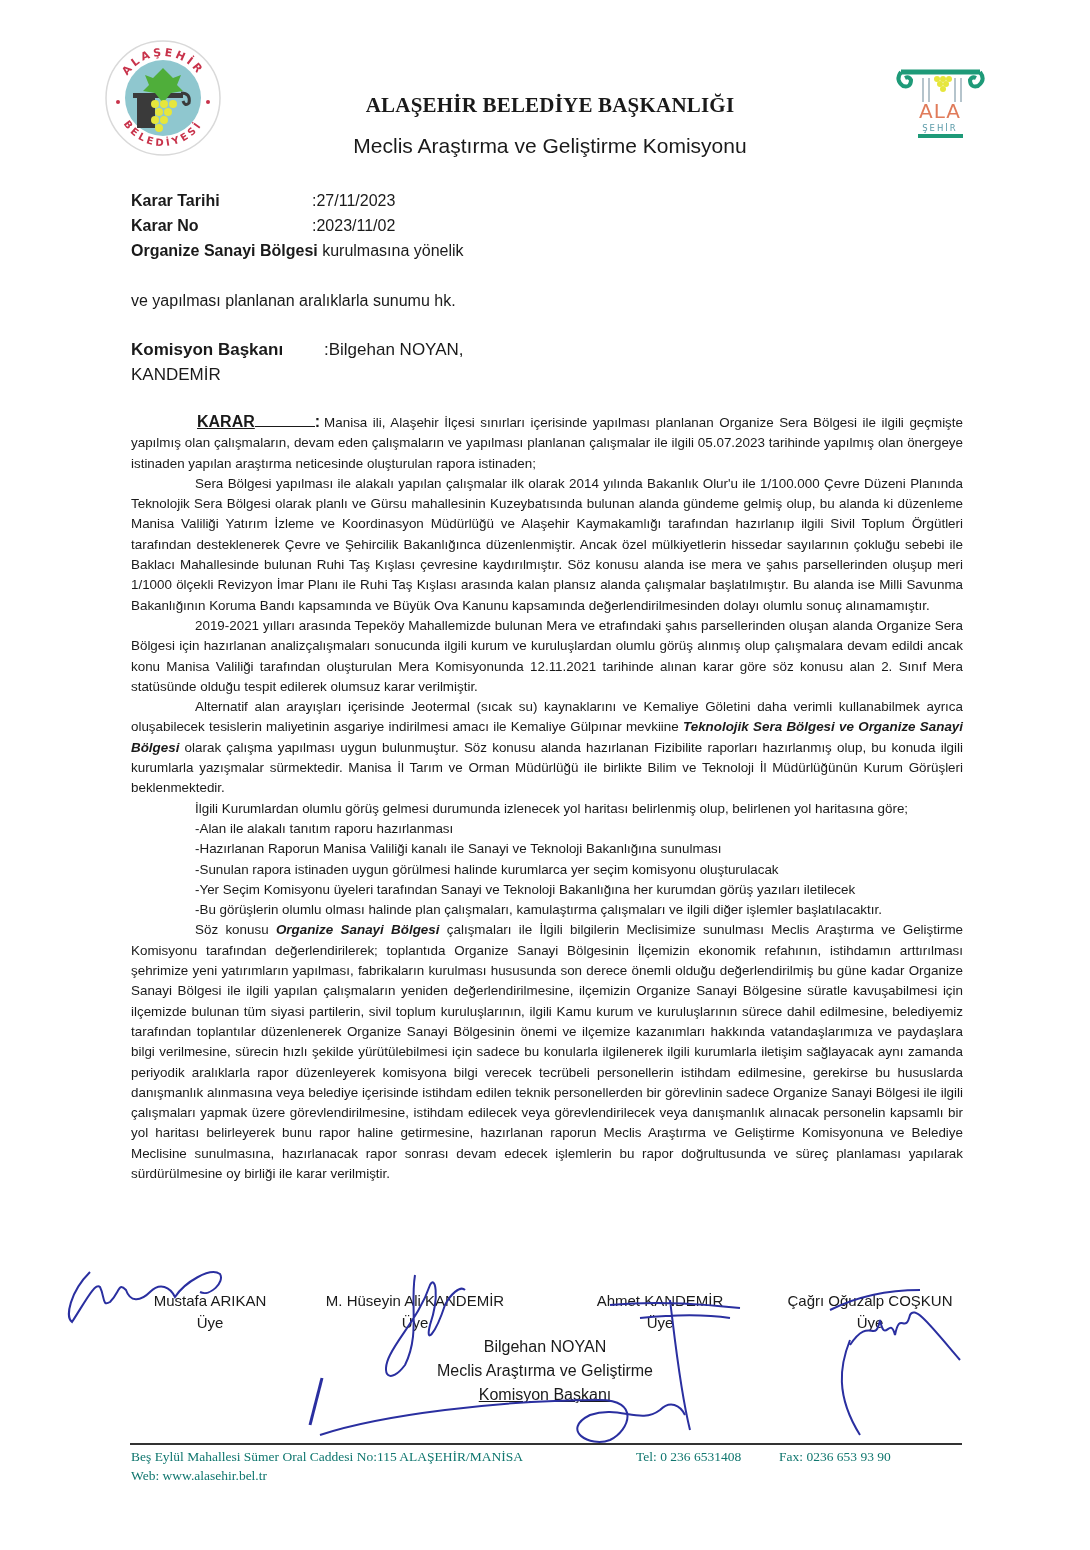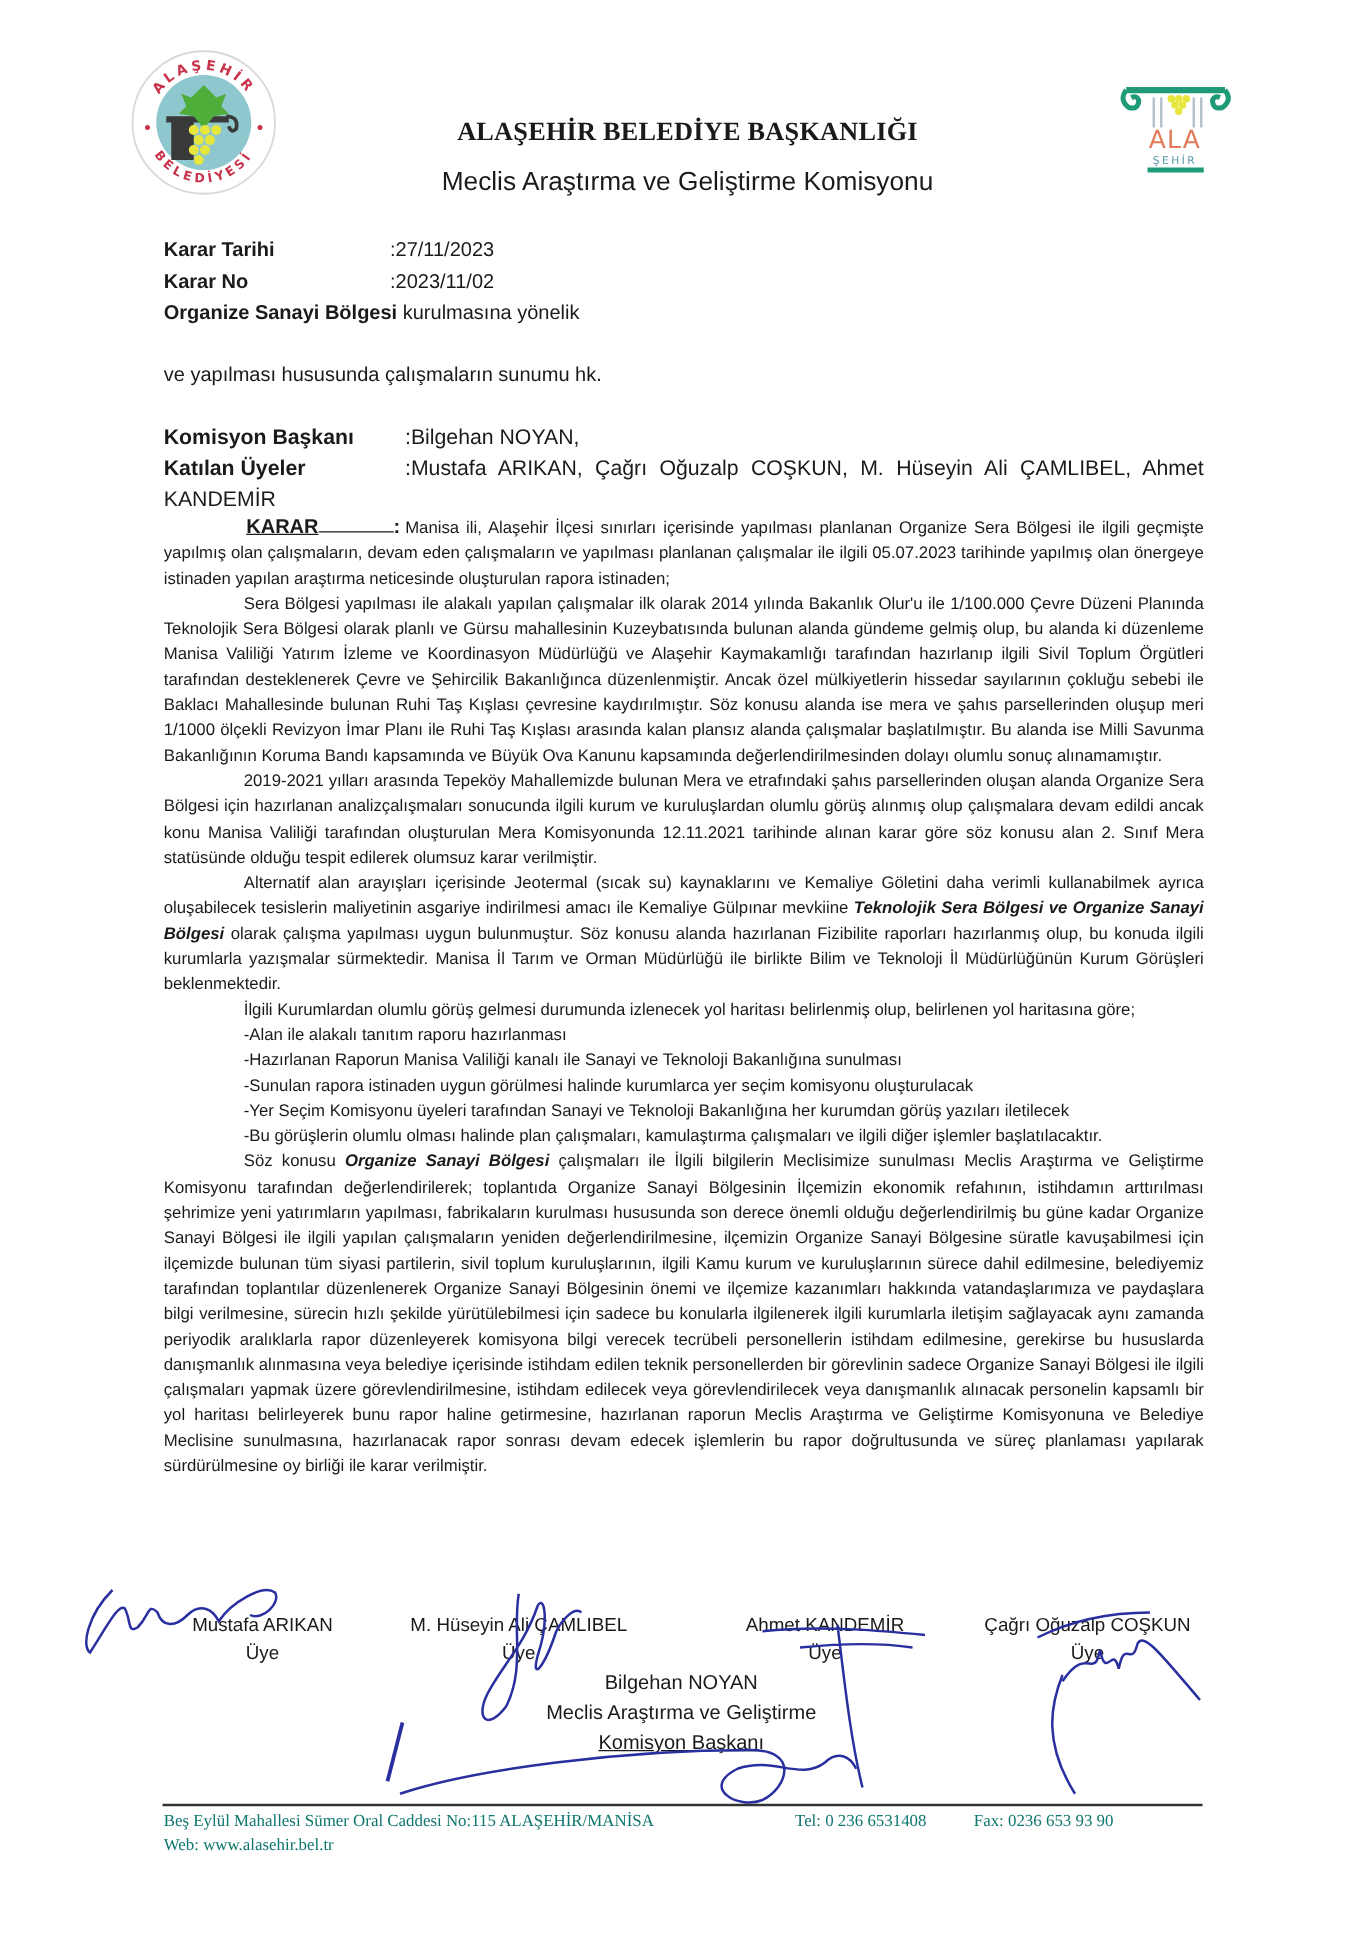--- a/index.html
+++ b/index.html
@@ -125,33 +125,29 @@
     <span class="v">:27/11/2023</span>
   </div>
   <div class="meta-row">
     <span class="k">Karar No</span>
     <span class="v">:2023/11/02</span>
   </div>
   <div class="meta-row">
     <span class="v">
       <b>Organize Sanayi Bölgesi</b><span> kurulmasına yönelik</span><br>
       <br>
-      <span>ve yapılması hususunda çalışmaların sunumu hk.</span>
+      <span>ve yapılması planlanan aralıklarla sunumu hk.</span>
     </span>
   </div>
 </div>
 
 <div class="people">
   <div class="row">
     <span class="k">Komisyon Başkanı</span>
     <span class="v" style="text-align:left;text-align-last:left;">:Bilgehan NOYAN,</span>
-  </div>
-  <div class="row">
-    <span class="k">Katılan Üyeler</span>
-    <span class="v">:Mustafa ARIKAN, Çağrı Oğuzalp COŞKUN, M. Hüseyin Ali ÇAMLIBEL, Ahmet</span>
   </div>
   <div class="cont">KANDEMİR</div>
 </div>
 
 <div class="body-text">
   <p class="karar-line"><span class="karar-label">KARAR</span><span class="karar-gap"></span><span class="karar-colon">:</span><span>Manisa ili, Alaşehir İlçesi sınırları içerisinde yapılması planlanan Organize Sera Bölgesi ile ilgili geçmişte yapılmış olan çalışmaların, devam eden çalışmaların ve yapılması planlanan çalışmalar ile ilgili 05.07.2023 tarihinde yapılmış olan önergeye istinaden yapılan araştırma neticesinde oluşturulan rapora istinaden;</span></p>
   <p class="indent">Sera Bölgesi yapılması ile alakalı yapılan çalışmalar ilk olarak 2014 yılında Bakanlık Olur'u ile 1/100.000 Çevre Düzeni Planında Teknolojik Sera Bölgesi olarak planlı ve Gürsu mahallesinin Kuzeybatısında bulunan alanda gündeme gelmiş olup, bu alanda ki düzenleme Manisa Valiliği Yatırım İzleme ve Koordinasyon Müdürlüğü ve Alaşehir Kaymakamlığı tarafından hazırlanıp ilgili Sivil Toplum Örgütleri tarafından desteklenerek Çevre ve Şehircilik Bakanlığınca düzenlenmiştir. Ancak özel mülkiyetlerin hissedar sayılarının çokluğu sebebi ile Baklacı Mahallesinde bulunan Ruhi Taş Kışlası çevresine kaydırılmıştır. Söz konusu alanda ise mera ve şahıs parsellerinden oluşup meri 1/1000 ölçekli Revizyon İmar Planı ile Ruhi Taş Kışlası arasında kalan plansız alanda çalışmalar başlatılmıştır. Bu alanda ise Milli Savunma Bakanlığının Koruma Bandı kapsamında ve Büyük Ova Kanunu kapsamında değerlendirilmesinden dolayı olumlu sonuç alınamamıştır.</p>
   <p class="indent">2019-2021 yılları arasında Tepeköy Mahallemizde bulunan Mera ve etrafındaki şahıs parsellerinden oluşan alanda Organize Sera Bölgesi için hazırlanan analizçalışmaları sonucunda ilgili kurum ve kuruluşlardan olumlu görüş alınmış olup çalışmalara devam edildi ancak konu Manisa Valiliği tarafından oluşturulan Mera Komisyonunda 12.11.2021 tarihinde alınan karar göre söz konusu alan 2. Sınıf Mera statüsünde olduğu tespit edilerek olumsuz karar verilmiştir.</p>
   <p class="indent"><span>Alternatif alan arayışları içerisinde Jeotermal (sıcak su) kaynaklarını ve Kemaliye Göletini daha verimli kullanabilmek ayrıca oluşabilecek tesislerin maliyetinin asgariye indirilmesi amacı ile Kemaliye Gülpınar mevkiine </span><span class="bi">Teknolojik Sera Bölgesi ve Organize Sanayi Bölgesi</span><span> olarak çalışma yapılması uygun bulunmuştur. Söz konusu alanda hazırlanan Fizibilite raporları hazırlanmış olup, bu konuda ilgili kurumlarla yazışmalar sürmektedir. Manisa İl Tarım ve Orman Müdürlüğü ile birlikte Bilim ve Teknoloji İl Müdürlüğünün Kurum Görüşleri beklenmektedir.</span></p>
   <p class="indent">İlgili Kurumlardan olumlu görüş gelmesi durumunda izlenecek yol haritası belirlenmiş olup, belirlenen yol haritasına göre;</p>
@@ -161,21 +157,21 @@
   <p class="bullet">-Yer Seçim Komisyonu üyeleri tarafından Sanayi ve Teknoloji Bakanlığına her kurumdan görüş yazıları iletilecek</p>
   <p class="bullet-last">-Bu görüşlerin olumlu olması halinde plan çalışmaları, kamulaştırma çalışmaları ve ilgili diğer işlemler başlatılacaktır.</p>
   <p class="indent"><span>Söz konusu </span><span class="bi">Organize Sanayi Bölgesi</span><span> çalışmaları ile İlgili bilgilerin Meclisimize sunulması Meclis Araştırma ve Geliştirme Komisyonu tarafından değerlendirilerek; toplantıda Organize Sanayi Bölgesinin İlçemizin ekonomik refahının, istihdamın arttırılması şehrimize yeni yatırımların yapılması, fabrikaların kurulması hususunda son derece önemli olduğu değerlendirilmiş bu güne kadar Organize Sanayi Bölgesi ile ilgili yapılan çalışmaların yeniden değerlendirilmesine, ilçemizin Organize Sanayi Bölgesine süratle kavuşabilmesi için ilçemizde bulunan tüm siyasi partilerin, sivil toplum kuruluşlarının, ilgili Kamu kurum ve kuruluşlarının sürece dahil edilmesine, belediyemiz tarafından toplantılar düzenlenerek Organize Sanayi Bölgesinin önemi ve ilçemize kazanımları hakkında vatandaşlarımıza ve paydaşlara bilgi verilmesine, sürecin hızlı şekilde yürütülebilmesi için sadece bu konularla ilgilenerek ilgili kurumlarla iletişim sağlayacak aynı zamanda periyodik aralıklarla rapor düzenleyerek komisyona bilgi verecek tecrübeli personellerin istihdam edilmesine, gerekirse bu hususlarda danışmanlık alınmasına veya belediye içerisinde istihdam edilen teknik personellerden bir görevlinin sadece Organize Sanayi Bölgesi ile ilgili çalışmaları yapmak üzere görevlendirilmesine, istihdam edilecek veya görevlendirilecek veya danışmanlık alınacak personelin kapsamlı bir yol haritası belirleyerek bunu rapor haline getirmesine, hazırlanan raporun Meclis Araştırma ve Geliştirme Komisyonuna ve Belediye Meclisine sunulmasına, hazırlanacak rapor sonrası devam edecek işlemlerin bu rapor doğrultusunda ve süreç planlaması yapılarak sürdürülmesine oy birliği ile karar verilmiştir.</span></p>
 </div>
 
 <div class="sig sig1">
   <div>Mustafa ARIKAN</div>
   <div>Üye</div>
 </div>
 <div class="sig sig2">
-  <div>M. Hüseyin Ali ÇAMLIBEL</div>
+  <div>M. Hüseyin Ali KANDEMİR</div>
   <div>Üye</div>
 </div>
 <div class="sig sig3">
   <div>Ahmet KANDEMİR</div>
   <div>Üye</div>
 </div>
 <div class="sig sig4">
   <div>Çağrı Oğuzalp COŞKUN</div>
   <div>Üye</div>
 </div>

